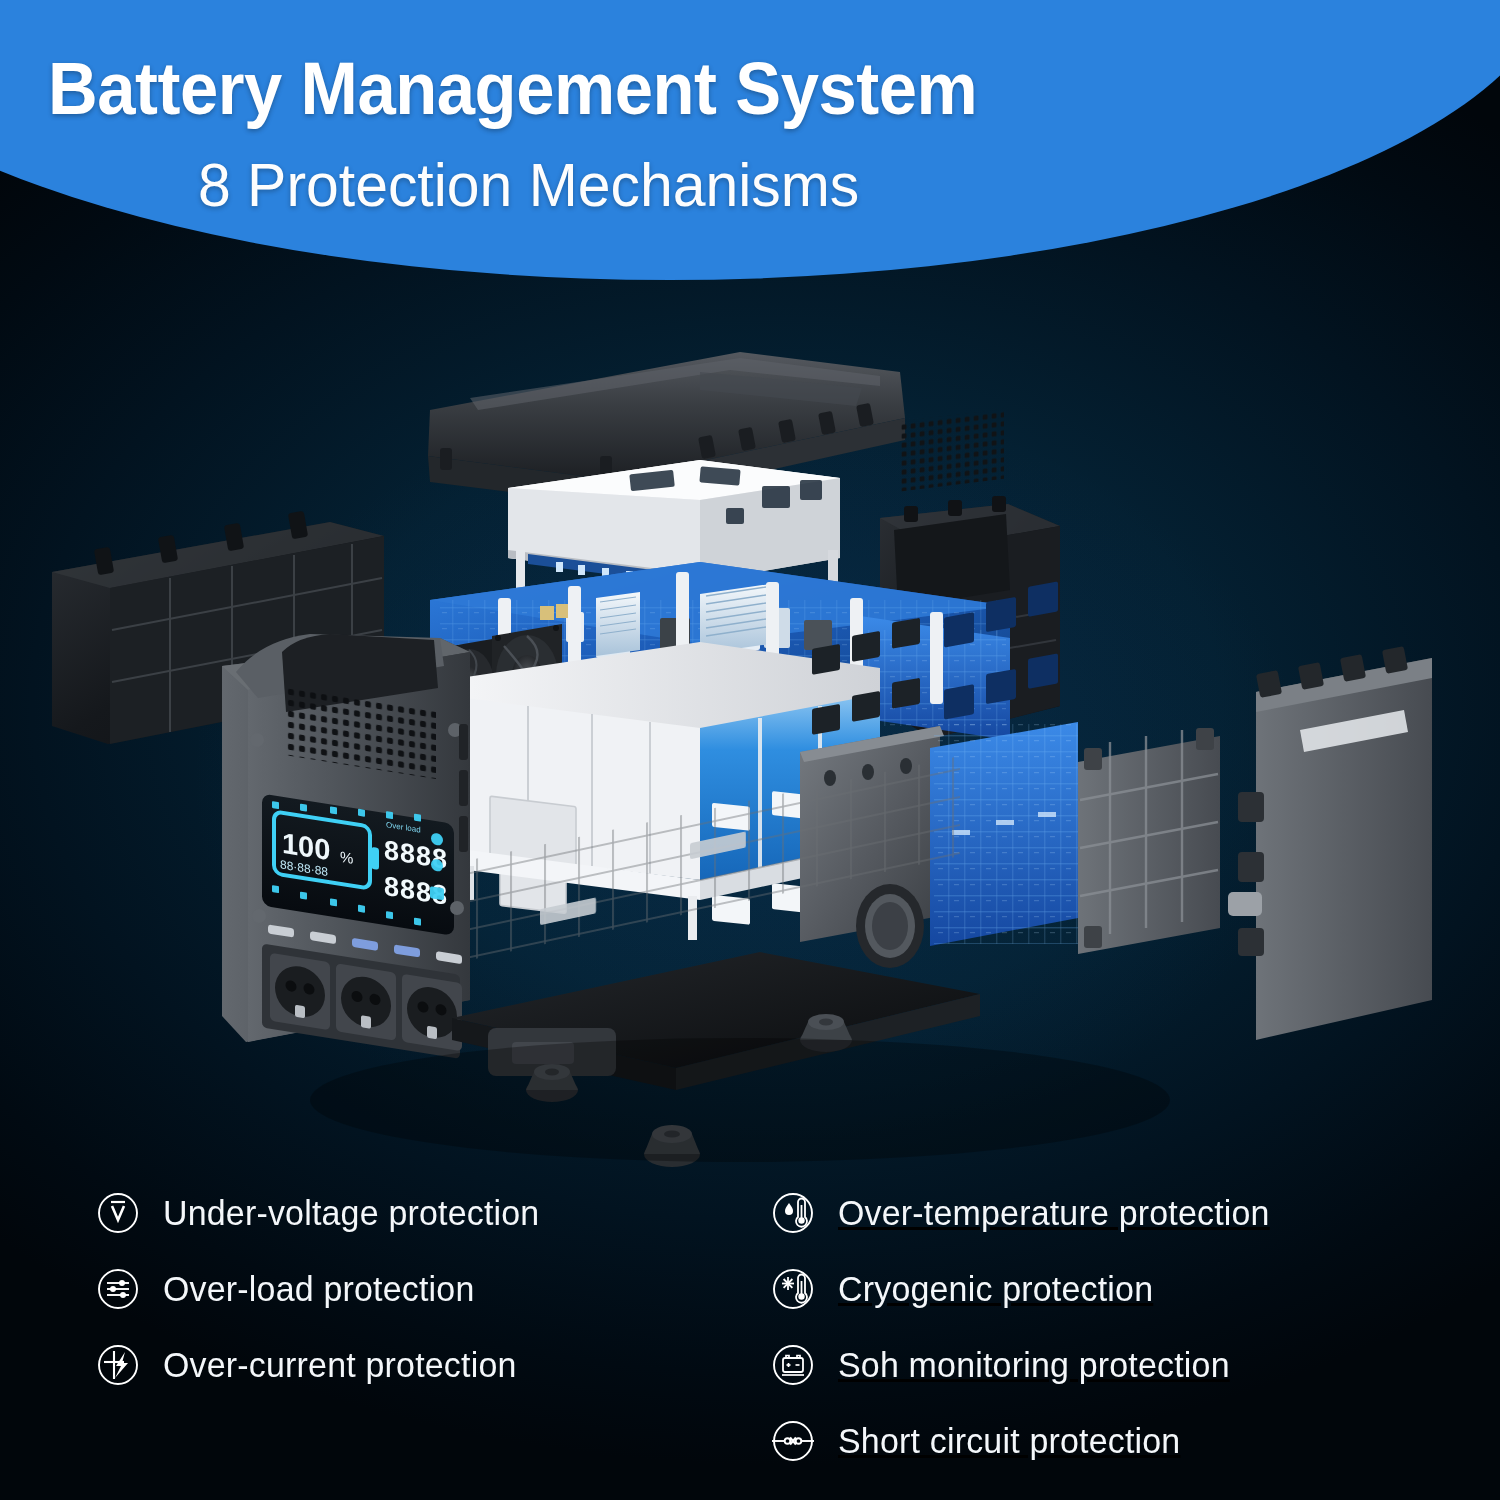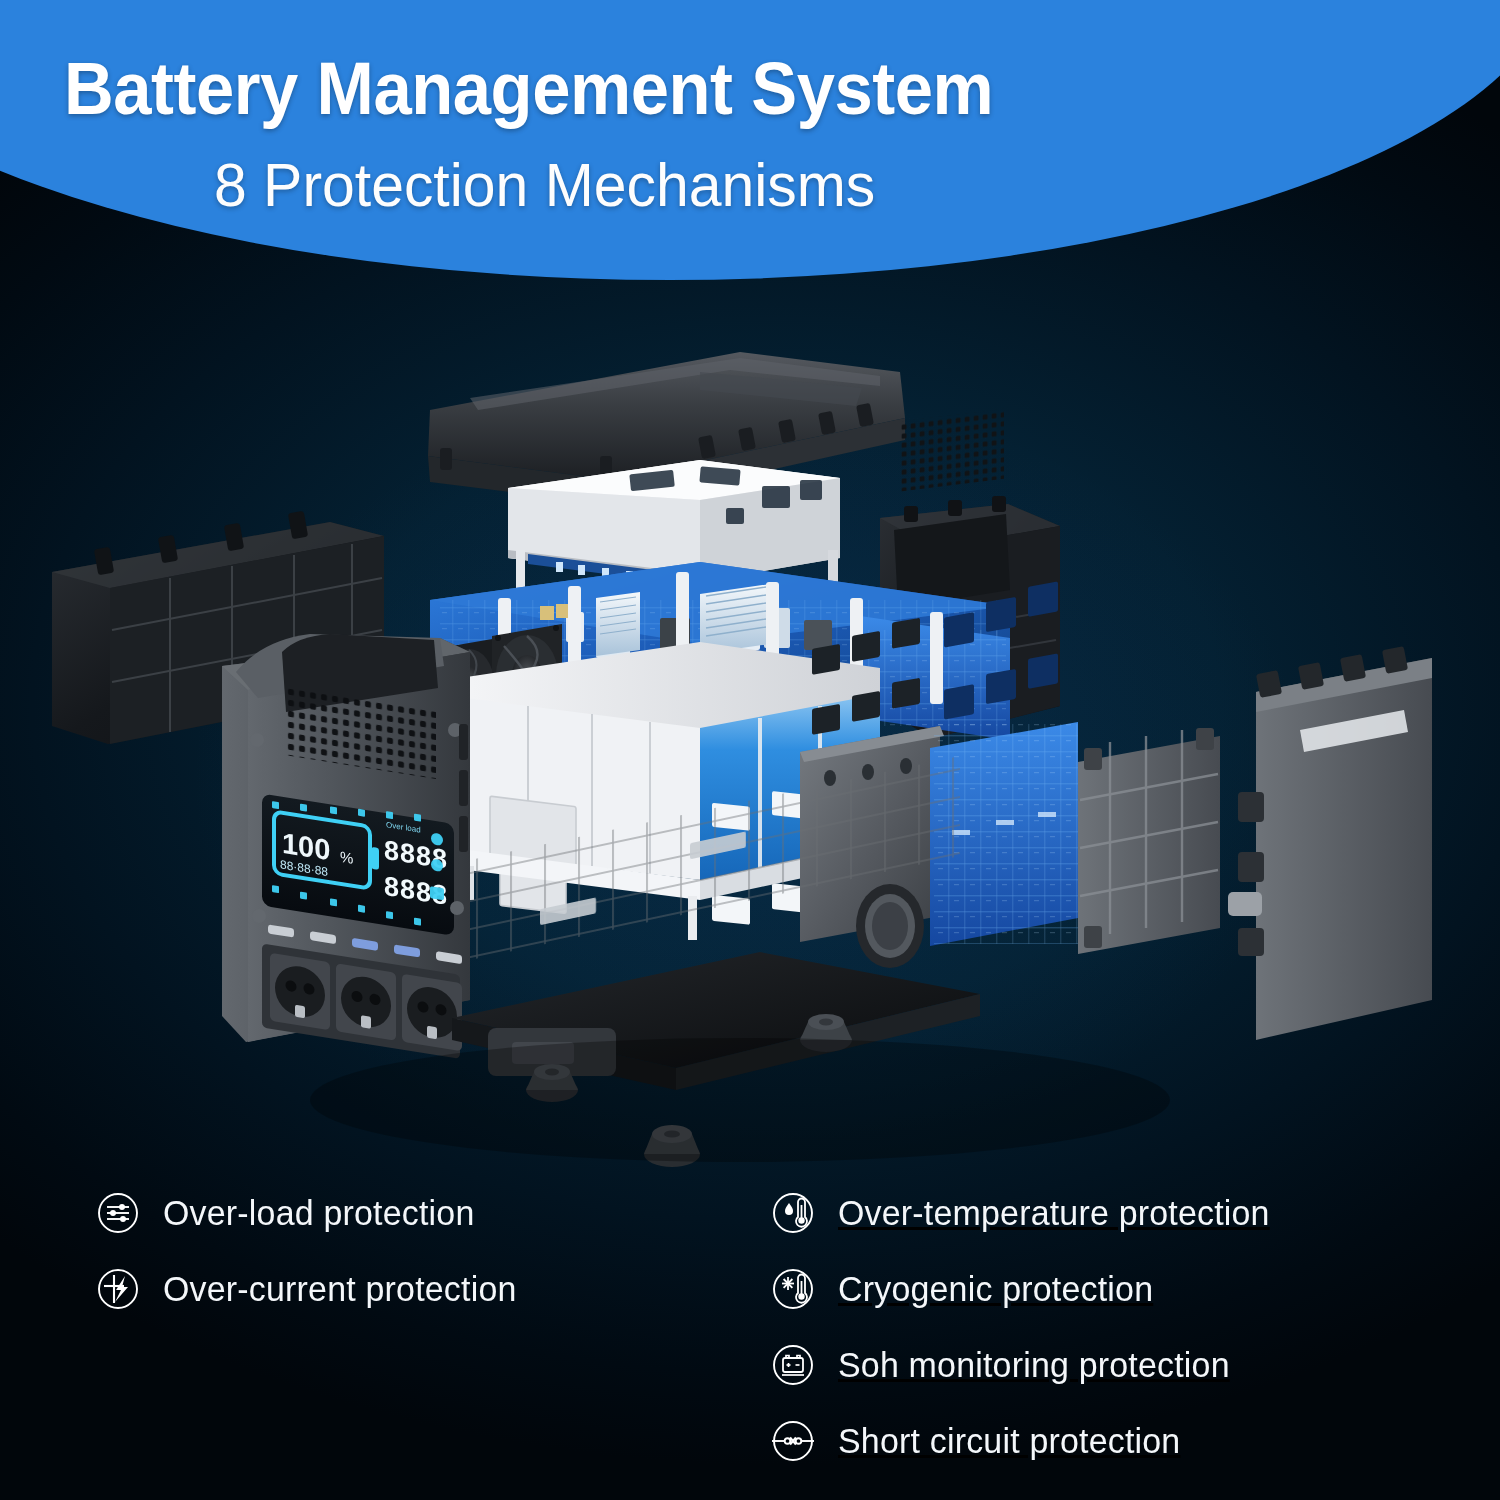--- a/index.html
+++ b/index.html
@@ -24,21 +24,21 @@
   }
 
   
   .banner{
     position:absolute;left:-220px;top:-360px;
     width:1780px;height:640px;
     border-radius:50%;
     background:#2b82dd;
     overflow:hidden;
   }
-  .banner-inner{position:absolute;left:220px;top:360px;width:1340px;height:280px;margin-left:16px;}
+  .banner-inner{position:absolute;left:220px;top:360px;width:1340px;height:280px;}
   .title{
     position:absolute;left:48px;top:50px;width:1200px;
     color:#ffffff;
     font-size:74px;line-height:78px;
     font-weight:bold;
     font-family:"Liberation Sans Narrow","Liberation Sans",sans-serif;
     transform:scaleX(.93);transform-origin:left center;
     letter-spacing:-0.5px;
     text-shadow:0 2px 6px rgba(0,0,0,.30);
     white-space:nowrap;
@@ -614,20 +614,30 @@
       </g>
 
       <ellipse cx="740" cy="800" rx="430" ry="62" fill="#000" opacity=".30"></ellipse>
     </svg>
   </div>
 
   <div class="features">
 
     <div class="fcol left">
 
+      <div class="frow">
+        <span class="ficon">
+          <svg viewBox="0 0 46 46" fill="none" stroke="#fff" stroke-width="1.9">
+            <circle cx="23" cy="23" r="19"></circle>
+            <path d="M17 16 L23 30 L29 16" stroke-width="2.6"></path>
+            <path d="M16 12 H30" stroke-width="2.2"></path>
+          </svg>
+        </span>
+        <span class="flabel">Under-voltage protection</span>
+      </div>
 
 
       <div class="frow">
         <span class="ficon">
           <svg viewBox="0 0 46 46" fill="none" stroke="#fff" stroke-width="1.9">
             <circle cx="23" cy="23" r="19"></circle>
             <path d="M12 17 H34" stroke-width="1.9"></path>
             <path d="M12 23 H34" stroke-width="1.9"></path>
             <path d="M12 29 H34" stroke-width="1.9"></path>
             <circle cx="27" cy="17" r="3" fill="#fff" stroke="none"></circle>

